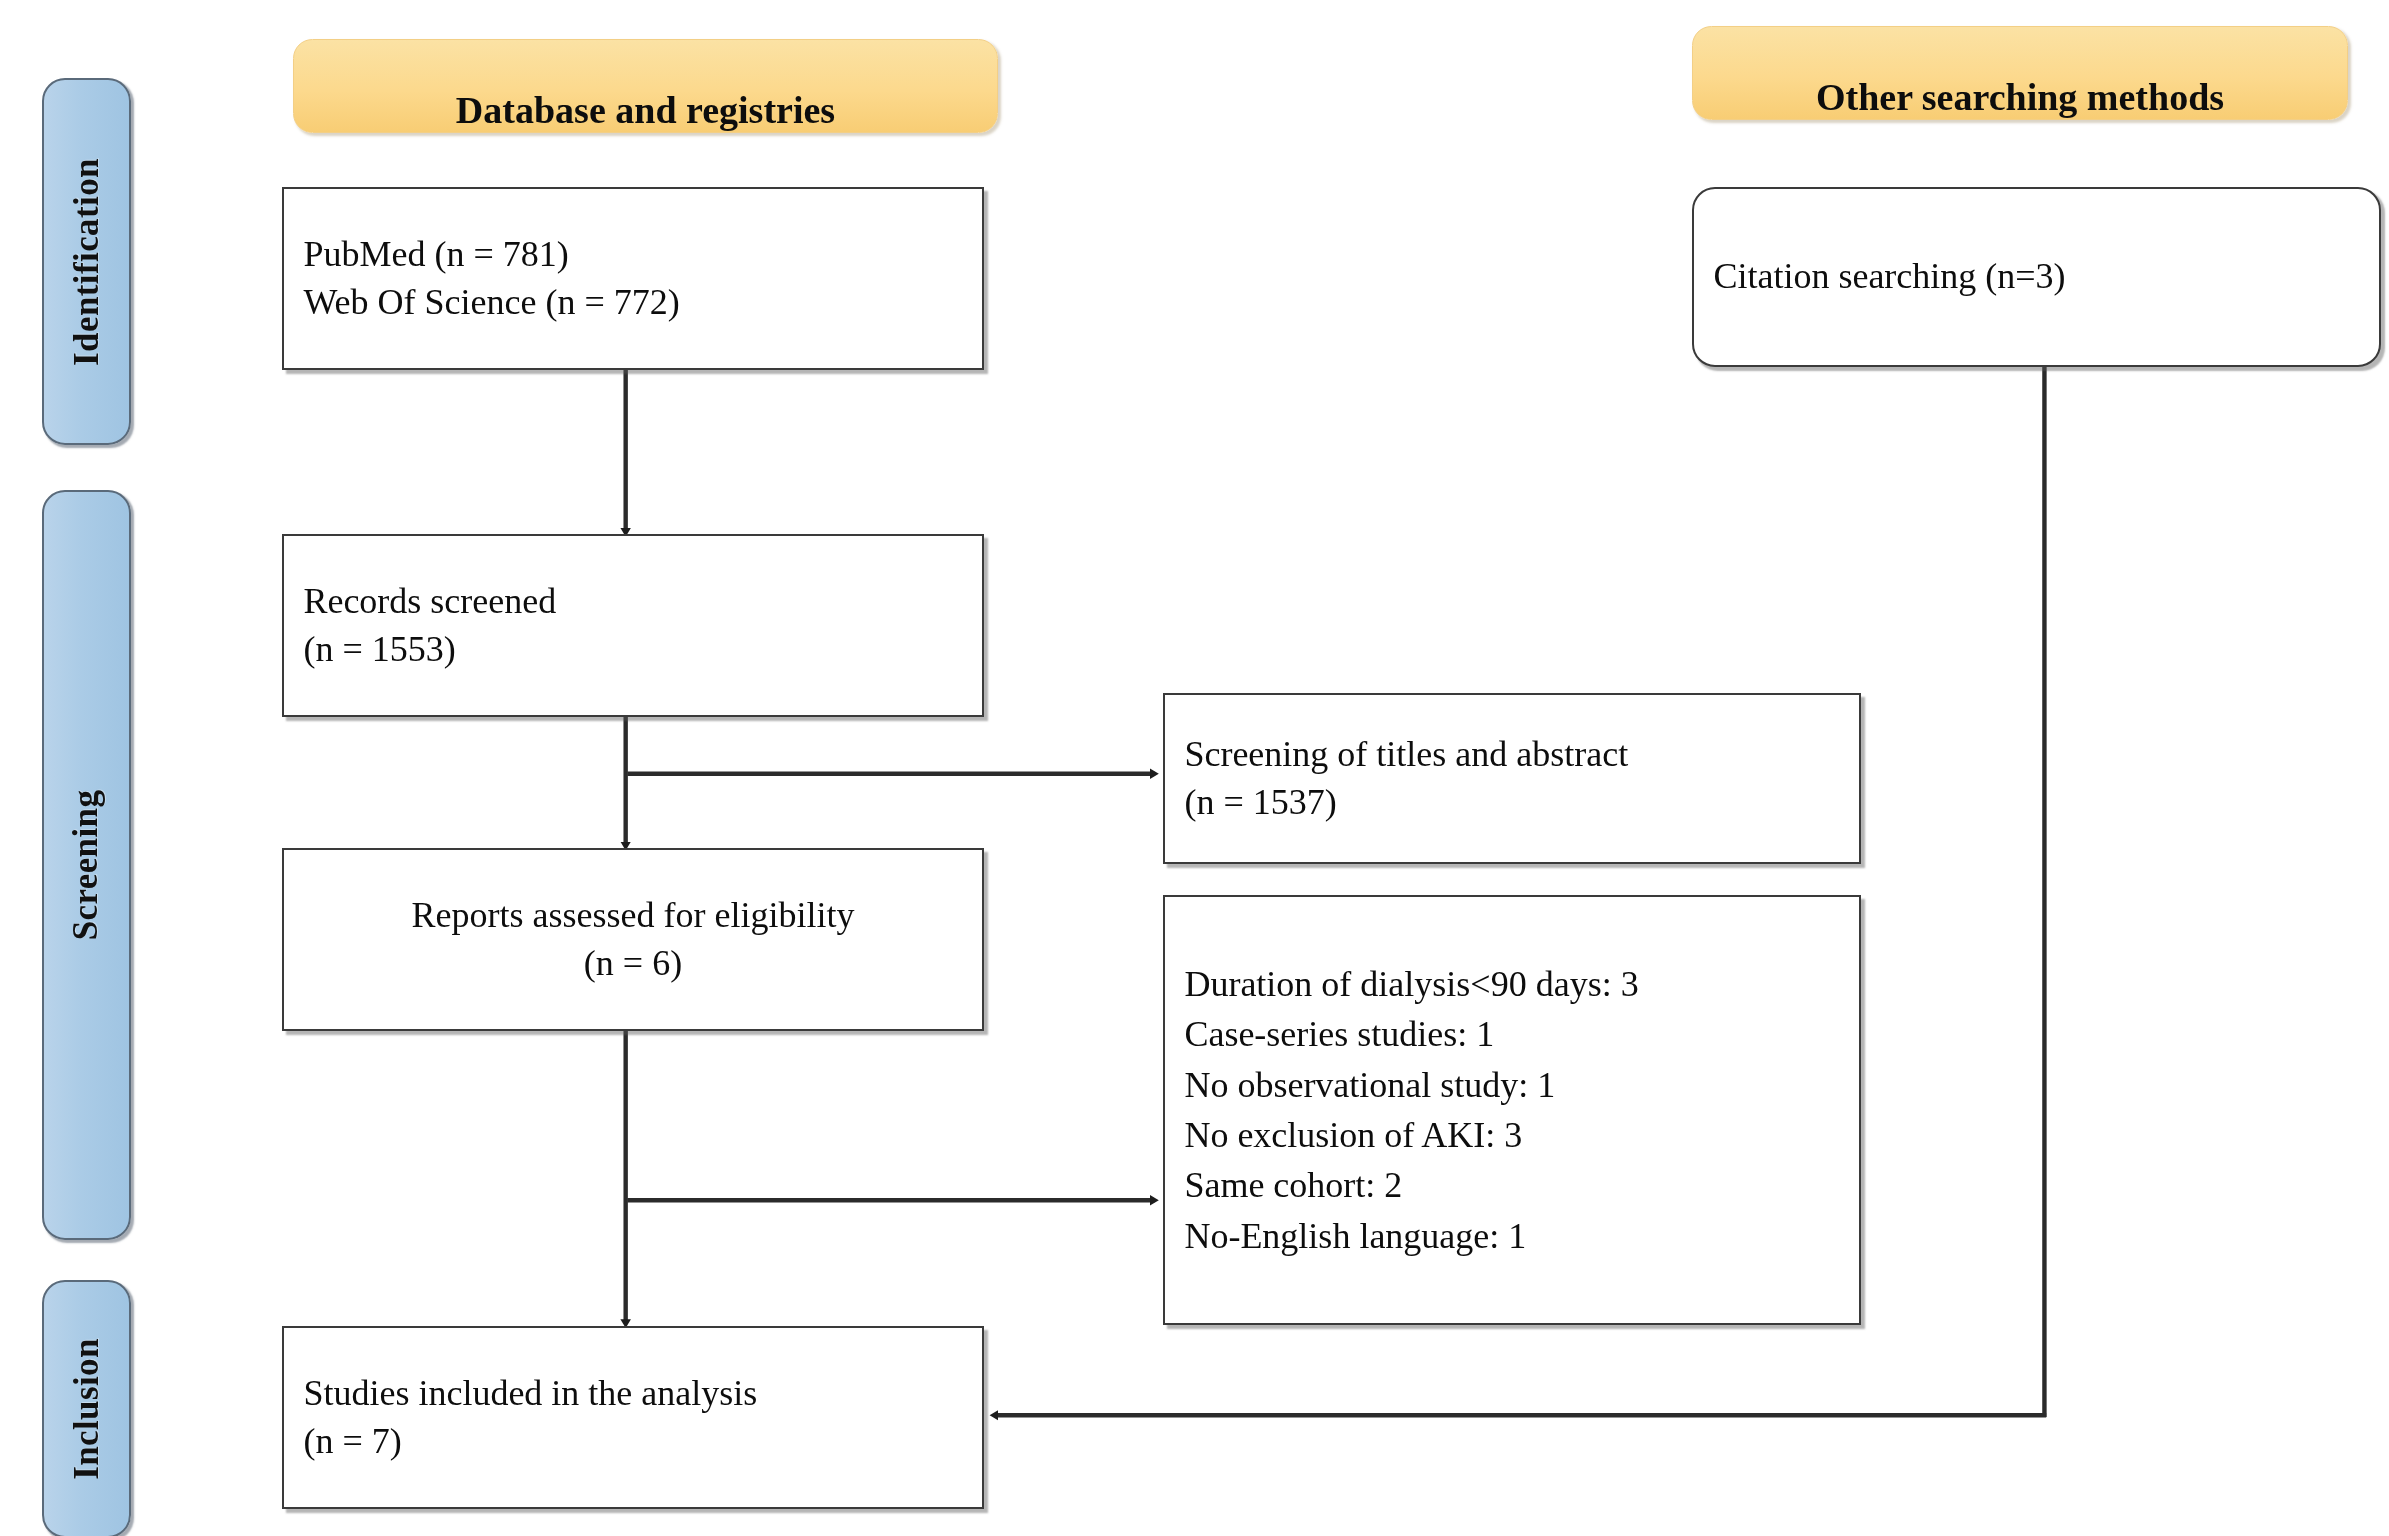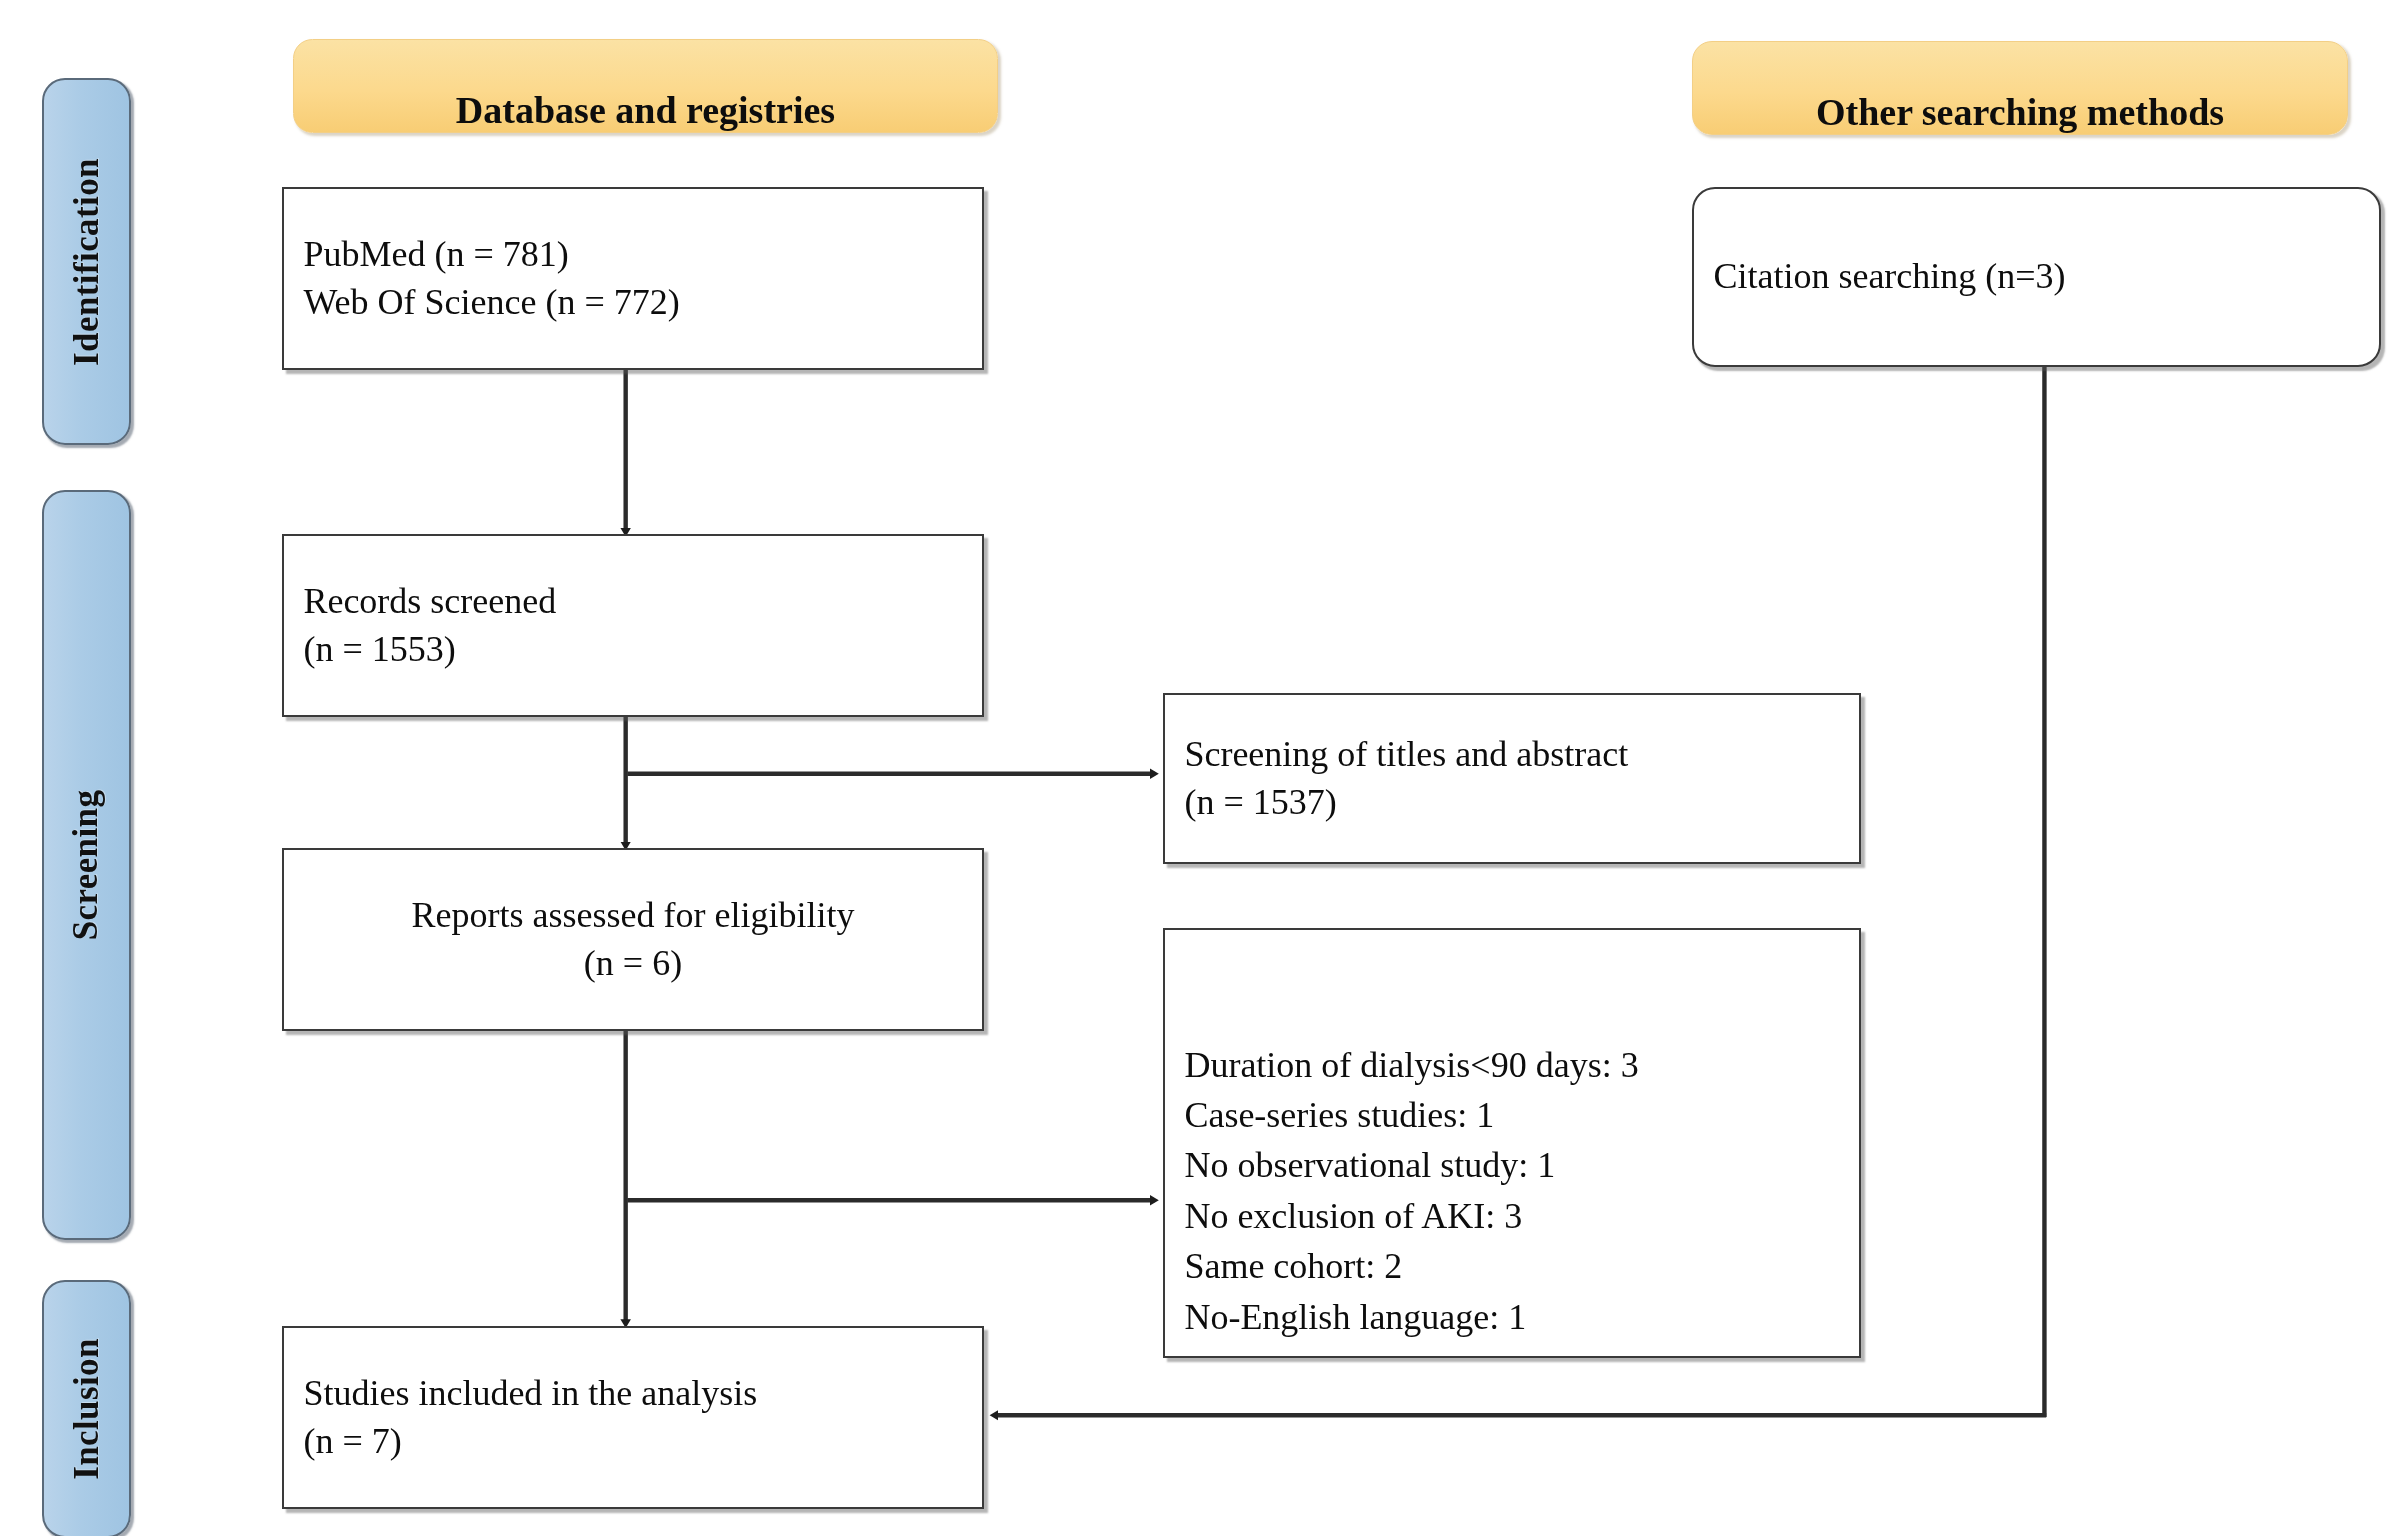--- a/index.html
+++ b/index.html
@@ -101,21 +101,21 @@
   </div>
 
   <div class="stage-pill" style="left:42px;  top:1280px; width:85px; height:254px;">
     <span>Inclusion</span>
   </div>
 
   <div class="hdr" style="left:293px; top:39px; width:703px; height:92px;">
     <span>Database and registries</span>
   </div>
 
-  <div class="hdr" style="left:1692px; top:41px; width:654px; height:92px;border-radius:20px;">
+  <div class="hdr" style="left:1692px; top:26px; width:654px; height:92px;">
     <span>Other searching methods</span>
   </div>
 
   <div class="box" style="left:282px; top:187px; width:702px; height:183px;">
     <div class="ln">PubMed (n = 781)</div>
     <div class="ln">Web Of Science (n = 772)</div>
   </div>
 
   <div class="box" style="left:1692px; top:187px; width:689px; height:180px;border-radius:23px;">
     <div class="ln">Citation searching  (n=3)</div>
@@ -129,21 +129,21 @@
   <div class="box" style="left:1163px; top:693px; width:698px; height:171px;">
     <div class="ln">Screening  of titles and abstract</div>
     <div class="ln">(n = 1537)</div>
   </div>
 
   <div class="box" style="left:282px; top:848px; width:702px; height:183px;align-items:center;">
     <div class="ln">Reports assessed  for eligibility</div>
     <div class="ln">(n = 6)</div>
   </div>
 
-  <div class="box tight" style="left:1163px; top:928px; width:698px; height:430px;justify-content:flex-end;">
+  <div class="box tight" style="left:1163px; top:895px; width:698px; height:430px;">
     <div class="ln">Duration of dialysis&lt;90  days: 3</div>
     <div class="ln">Case-series studies: 1</div>
     <div class="ln">No observational  study: 1</div>
     <div class="ln">No exclusion  of AKI: 3</div>
     <div class="ln">Same cohort: 2</div>
     <div class="ln">No-English language: 1</div>
   </div>
 
   <div class="box" style="left:282px; top:1326px; width:702px; height:183px;">
     <div class="ln">Studies included  in the analysis</div>

